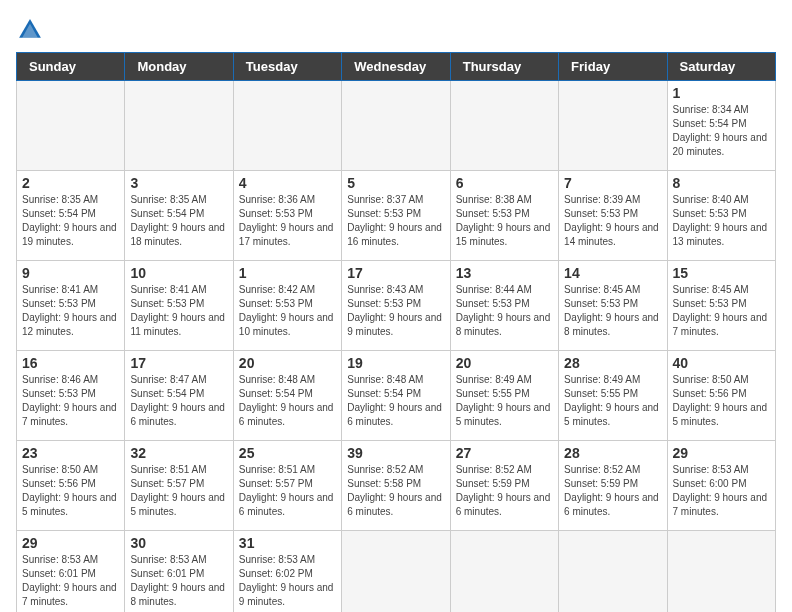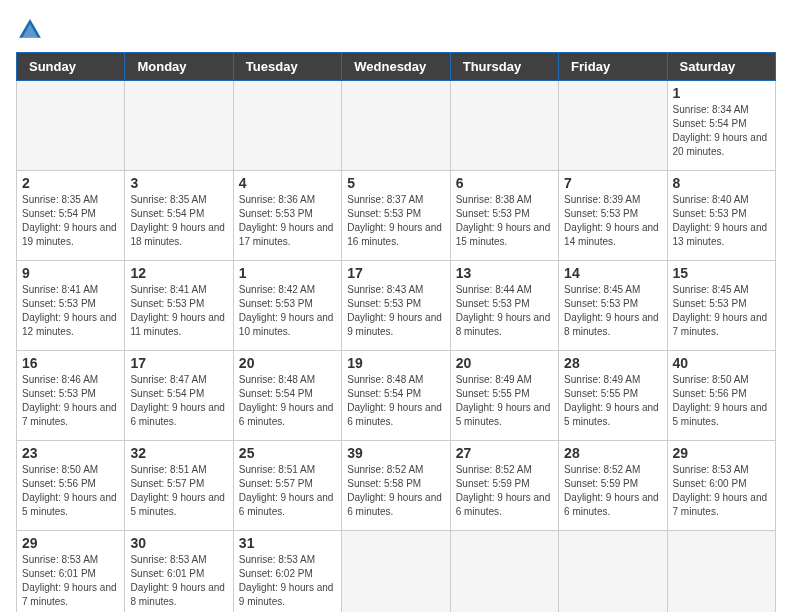--- a/index.html
+++ b/index.html
@@ -192,21 +192,21 @@
       <tr>
         <td>
         <span class="day-num">9</span>
         <div class="day-info">
           Sunrise: 8:41 AM<br>
           Sunset: 5:53 PM<br>
           Daylight: 9 hours and 12 minutes.
         </div>
       </td>
         <td>
-        <span class="day-num">12</span>
+        <span class="day-num">10</span>
         <div class="day-info">
           Sunrise: 8:41 AM<br>
           Sunset: 5:53 PM<br>
           Daylight: 9 hours and 11 minutes.
         </div>
       </td>
         <td>
         <span class="day-num">1</span>
         <div class="day-info">
           Sunrise: 8:42 AM<br>

